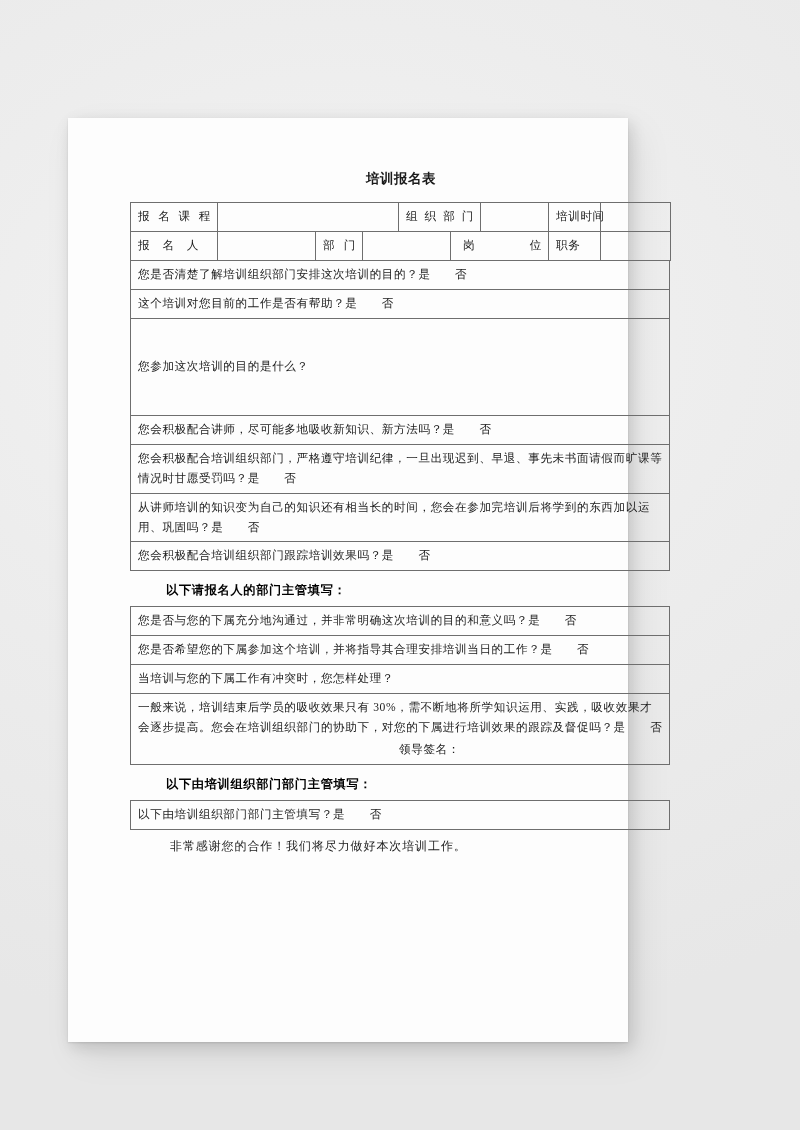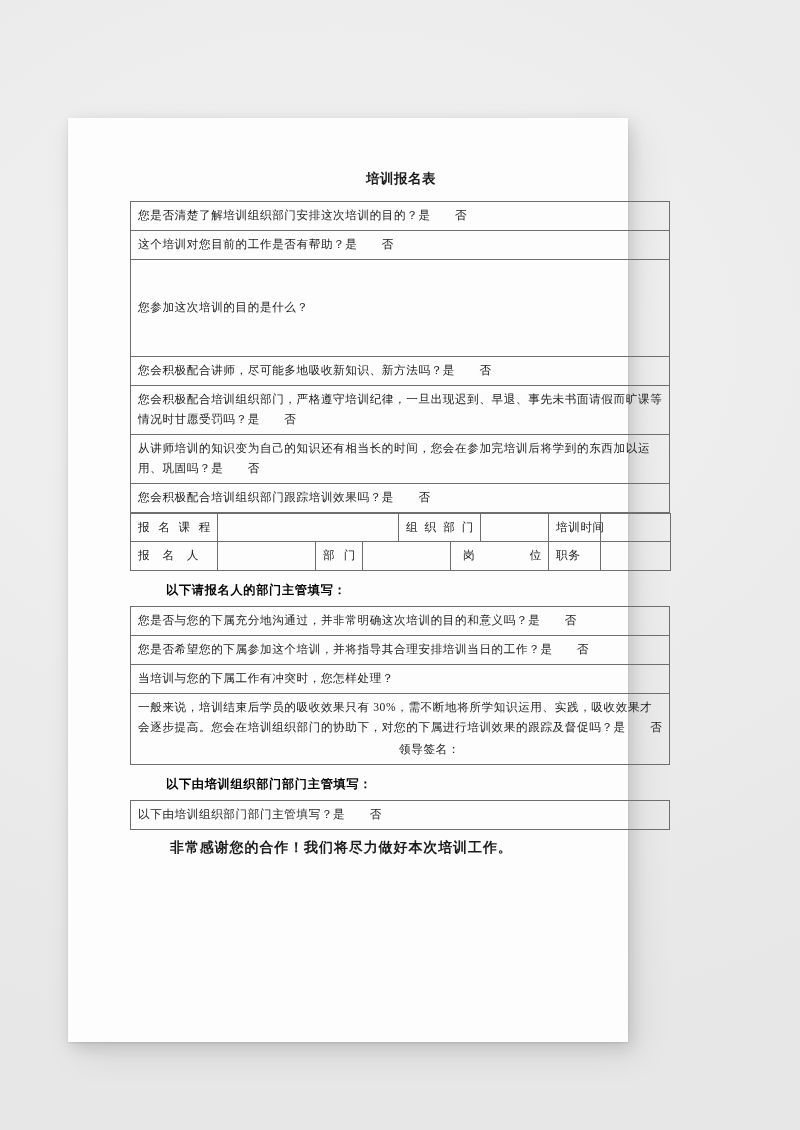--- a/index.html
+++ b/index.html
@@ -94,63 +94,36 @@
 
   .section-head {
     font-weight: bold;
     font-size: 12.2px;
     color: #000000;
     padding: 11px 0 7px 36px;
     letter-spacing: 0.7px;
     font-family: "DejaVu Sans", "Liberation Sans", sans-serif;
   }
   .closing {
-    font-size: 14px;
+    font-size: 12px;
     color: #1c1c1c;
     padding: 6px 0 0 40px;
     letter-spacing: 0.9px;
     line-height: 1.7;
-    font-weight: bold;
   }
 </style>
 </head>
 <body>
 
 <div id="backdrop"></div>
 
 <div id="sheet">
   <div id="page-inner">
 
     <div class="doc-title">培训报名表</div>
-
-    <table class="frm" style="margin-top:-1px">
-      <tbody>
-          <tr>
-        <td class="q">您是否清楚了解培训组织部门安排这次培训的目的？是　　否</td>
-      </tr>
-      <tr>
-        <td class="q">这个培训对您目前的工作是否有帮助？是　　否</td>
-      </tr>
-      <tr>
-        <td class="q tall">您参加这次培训的目的是什么？</td>
-      </tr>
-      <tr>
-        <td class="q">您会积极配合讲师，尽可能多地吸收新知识、新方法吗？是　　否</td>
-      </tr>
-      <tr>
-        <td class="q">您会积极配合培训组织部门，严格遵守培训纪律，一旦出现迟到、早退、事先未书面请假而旷课等情况时甘愿受罚吗？是　　否</td>
-      </tr>
-      <tr>
-        <td class="q">从讲师培训的知识变为自己的知识还有相当长的时间，您会在参加完培训后将学到的东西加以运用、巩固吗？是　　否</td>
-      </tr>
-      <tr>
-        <td class="q">您会积极配合培训组织部门跟踪培训效果吗？是　　否</td>
-      </tr>
-    </tbody>
-      </table>
 
     <table class="frm">
       <colgroup>
         <col style="width:87px">
         <col style="width:48px">
         <col style="width:50px">
         <col style="width:47px">
         <col style="width:36px">
         <col style="width:52px">
         <col style="width:30px">
@@ -172,20 +145,46 @@
         <td class="blank" colspan="2"></td>
         <td class="lbl">部门</td>
         <td class="blank" colspan="2"></td>
         <td class="lbl" colspan="2" style="padding-left:12px">岗位</td>
         <td class="lbl" style="text-align-last:left">职务</td>
         <td class="blank"></td>
       </tr>
     </tbody>
       </table>
 
+    <table class="frm" style="margin-top:-1px">
+      <tbody>
+          <tr>
+        <td class="q">您是否清楚了解培训组织部门安排这次培训的目的？是　　否</td>
+      </tr>
+      <tr>
+        <td class="q">这个培训对您目前的工作是否有帮助？是　　否</td>
+      </tr>
+      <tr>
+        <td class="q tall">您参加这次培训的目的是什么？</td>
+      </tr>
+      <tr>
+        <td class="q">您会积极配合讲师，尽可能多地吸收新知识、新方法吗？是　　否</td>
+      </tr>
+      <tr>
+        <td class="q">您会积极配合培训组织部门，严格遵守培训纪律，一旦出现迟到、早退、事先未书面请假而旷课等情况时甘愿受罚吗？是　　否</td>
+      </tr>
+      <tr>
+        <td class="q">从讲师培训的知识变为自己的知识还有相当长的时间，您会在参加完培训后将学到的东西加以运用、巩固吗？是　　否</td>
+      </tr>
+      <tr>
+        <td class="q">您会积极配合培训组织部门跟踪培训效果吗？是　　否</td>
+      </tr>
+    </tbody>
+      </table>
+
     <div class="section-head">以下请报名人的部门主管填写：</div>
 
     <table class="frm">
       <tbody>
           <tr>
         <td class="q">您是否与您的下属充分地沟通过，并非常明确这次培训的目的和意义吗？是　　否</td>
       </tr>
       <tr>
         <td class="q">您是否希望您的下属参加这个培训，并将指导其合理安排培训当日的工作？是　　否</td>
       </tr>

